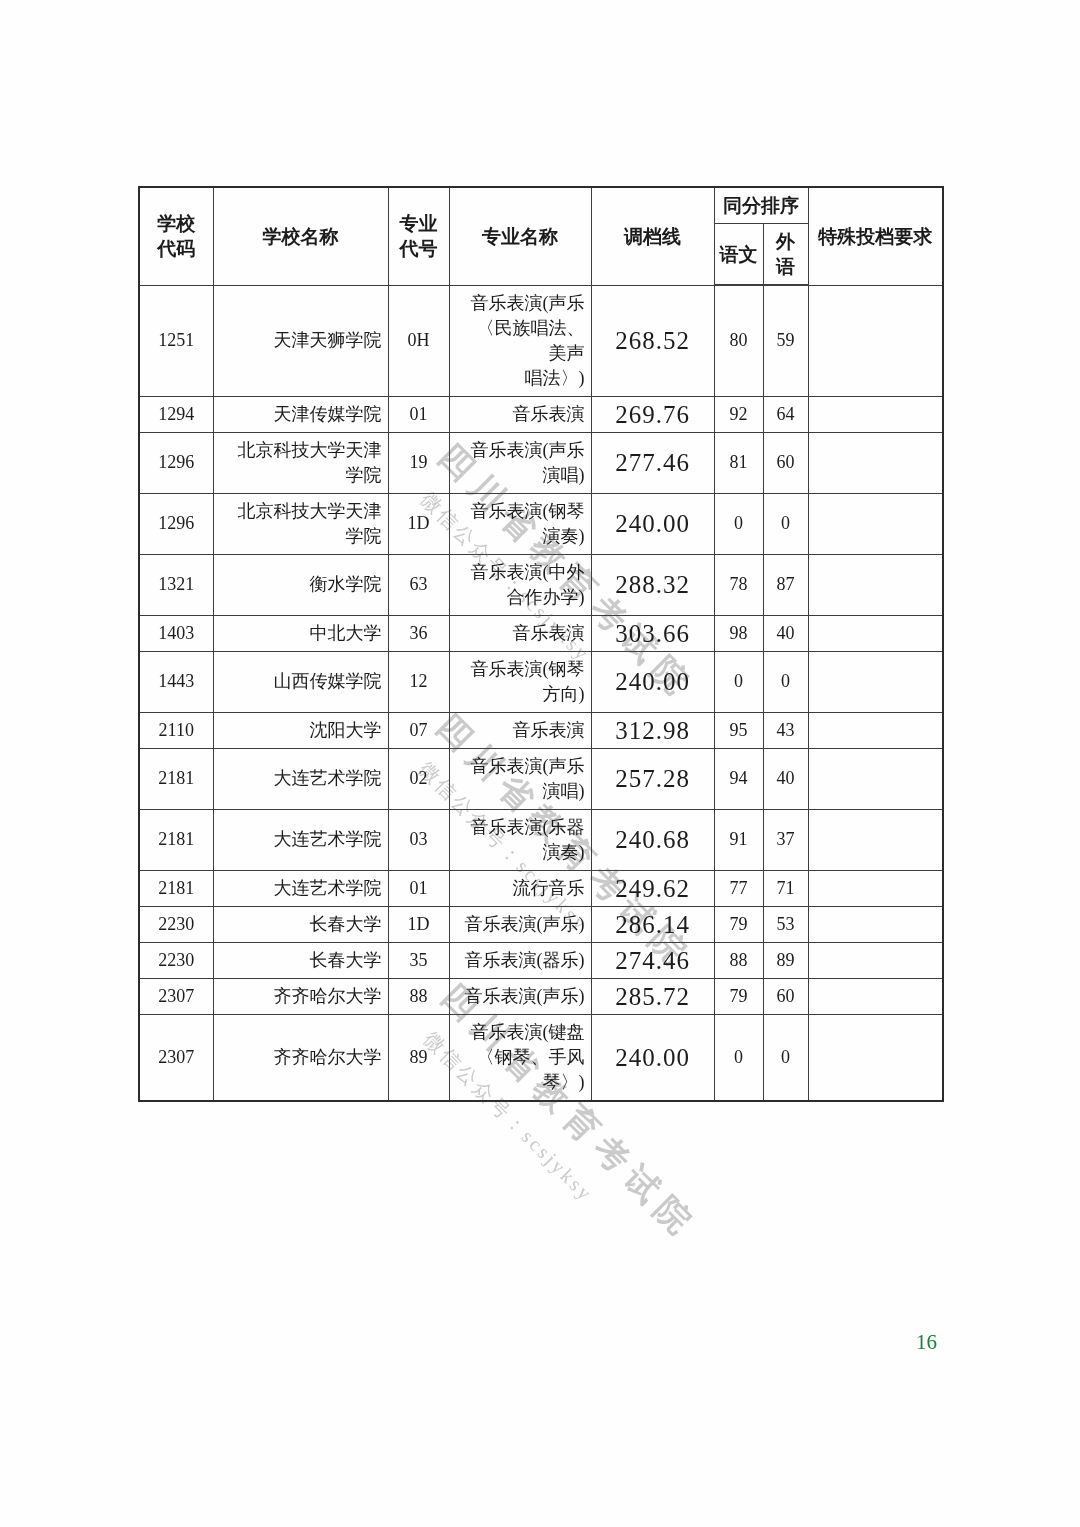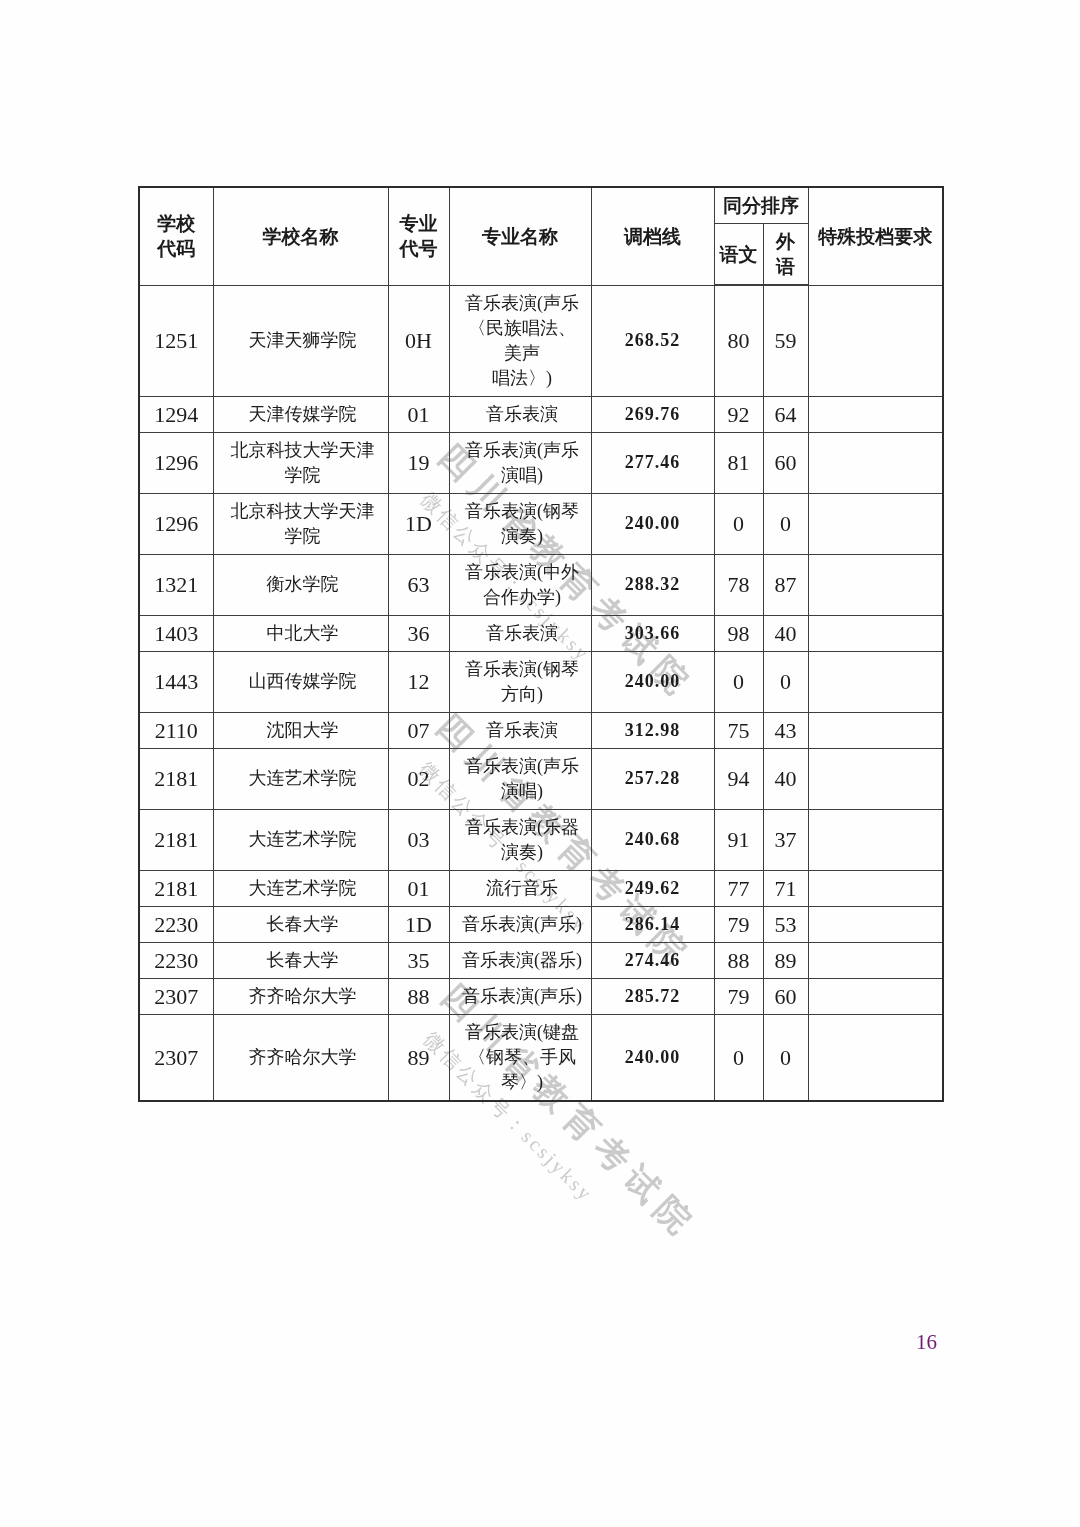--- a/index.html
+++ b/index.html
@@ -49,35 +49,35 @@
     overflow: hidden;
   }
   table { border: 2px solid #2c2c2c; }
   thead th {
     font-weight: bold;
     font-size: 19px;
     white-space: pre-line;
   }
   thead tr:last-child th { border-bottom-width: 2.5px; }
   td.c-school, td.c-major {
-    text-align: center;
+    text-align: right;
     padding-left: 10px;
     padding-right: 6px;
     white-space: pre-line;
   }
-  td.c-cutoff { font-weight: bold; font-size: 18px; letter-spacing: 1px; }
-  td.c-code, td.c-mcode, td.c-num { font-size: 22px; }
+  td.c-cutoff { font-weight: normal; font-size: 25px; letter-spacing: 1px; }
+  td.c-code, td.c-mcode, td.c-num { font-size: 18px; }
 
   
   .page-number {
     position: absolute;
     left: 916px;
     top: 1330px;
     font-size: 21px;
-    color: #701a75;
+    color: #15803d;
     z-index: 1;
   }
 </style>
 </head>
 <body>
 
 <div class="page">
 
   <div class="wm-layer">
     <div class="wm wm1">
@@ -201,21 +201,21 @@
       <td class="c-num">0</td>
       <td class="c-num">0</td>
       <td class="c-special"></td>
     </tr>
           <tr>
       <td class="c-code">2110</td>
       <td class="c-school">沈阳大学</td>
       <td class="c-mcode">07</td>
       <td class="c-major">音乐表演</td>
       <td class="c-cutoff">312.98</td>
-      <td class="c-num">75</td>
+      <td class="c-num">95</td>
       <td class="c-num">43</td>
       <td class="c-special"></td>
     </tr>
           <tr>
       <td class="c-code">2181</td>
       <td class="c-school">大连艺术学院</td>
       <td class="c-mcode">02</td>
       <td class="c-major">音乐表演(声乐
 演唱)</td>
       <td class="c-cutoff">257.28</td>

